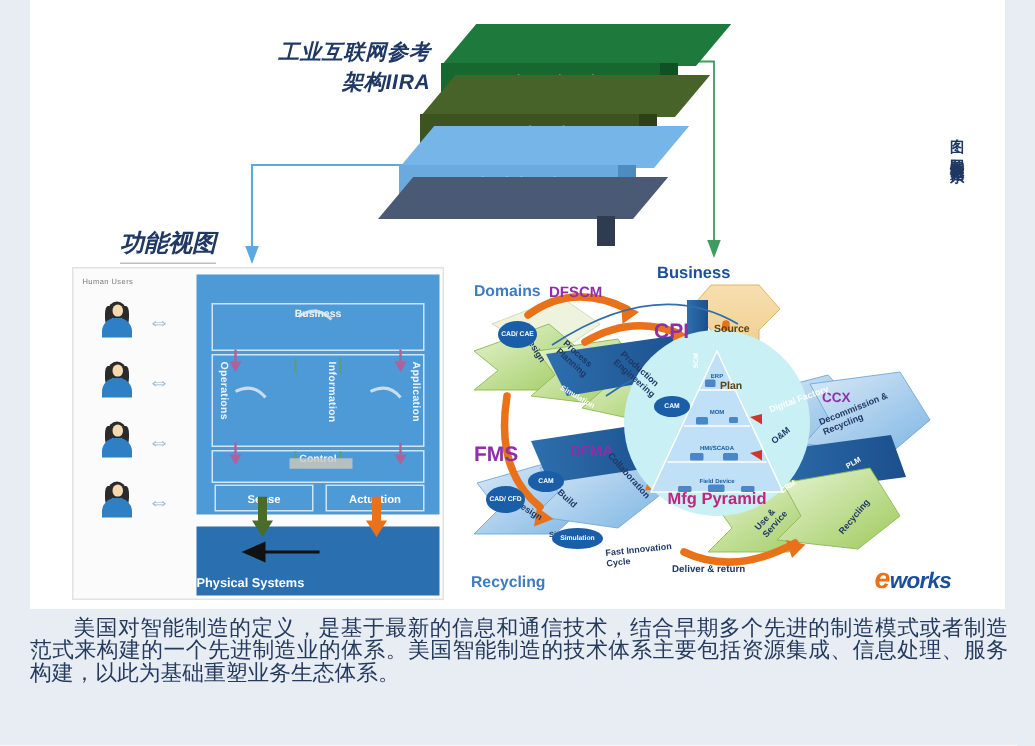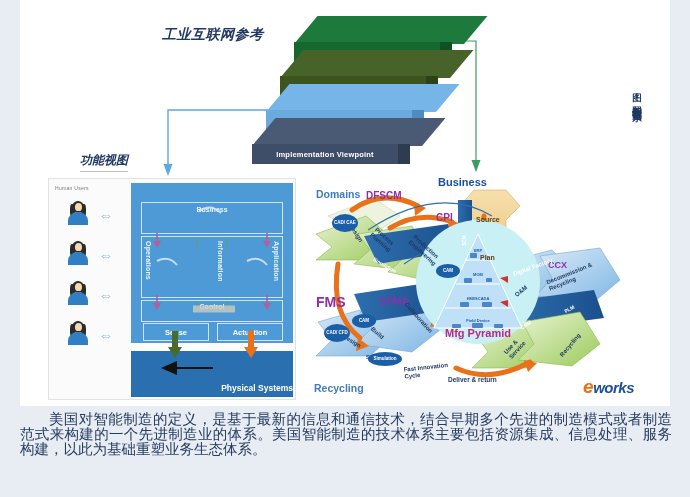--- a/index.html
+++ b/index.html
@@ -12,21 +12,21 @@
 
   
   #figure {
     position:absolute; left:20px; top:0; width:650px; height:406px;
     background:#ffffff; overflow:hidden;
   }
 
   
   #iira-title {
     position:absolute; left:142px; top:24px; width:125px;
-    text-align:left; font-style:italic; font-weight:bold;
+    text-align:right; font-style:italic; font-weight:bold;
     color:#1f3864; font-size:14px; line-height:20px;
     letter-spacing:.5px;
   }
   .stack { position:absolute; left:232px; top:16px; width:200px; height:150px; }
   .layer { position:absolute; width:170px; height:46px; }
   .layer .top {
     position:absolute; left:0; top:0; width:100%; height:28px;
     transform: skewX(-40deg); transform-origin: bottom left;
   }
   .layer .face {
@@ -56,21 +56,21 @@
   #L4 .top  { background:#4a5a75; }
   #L4 .face { background:#3f4e68; }
   #L4 .side { background:#2e3b50; }
 
   
   .conn { position:absolute; }
 
   
   .cap {
     position:absolute; font-style:italic; font-weight:bold;
-    color:#1f3864; font-size:12px; white-space:nowrap;
+    color:#1f3864; font-size:16px; white-space:nowrap;
     border-bottom:1.5px solid #bfbfbf; padding-bottom:2px;
   }
   #cap-left  { left:60px;  top:152px; }
   #cap-right { left:488px; top:152px; }
 
   
   #left-panel {
     position:absolute; left:28px; top:178px; width:248px; height:222px;
     background:#fbfbfb; border:1px solid #e2e2e2;
   }
@@ -134,21 +134,21 @@
     display:flex; align-items:center; justify-content:center;
   }
   #b-sense { left:12px; width:66px; }
   #b-act   { left:86px; width:66px; }
 
   #phys-box {
     position:absolute; left:82px; top:172px; width:162px; height:46px;
     background:#2a6fb0;
   }
   #phys-label {
-    position:absolute; bottom:4px; left:0; width:100%; text-align:right;
+    position:absolute; bottom:4px; left:0; width:100%; text-align:left;
     color:#ffffff; font-weight:bold; font-size:8.5px;
   }
   .arrow-dn { position:absolute; }
 
   
   #right-panel {
     position:absolute; left:288px; top:172px; width:330px; height:228px;
     background:#ffffff; overflow:hidden;
   }
   .eco-lbl { position:absolute; font-weight:bold; white-space:nowrap; }
@@ -193,20 +193,21 @@
 </style>
 </head>
 <body>
 
 <div id="page">
 
   <div id="figure">
 
     <div id="iira-title">
       <div>工业互联网参考</div>
+      <div>架构IIRA</div>
     </div>
 
     <svg class="conn" style="left:128px; top:100px;" width="124" height="80" viewBox="0 0 124 80">
       <path d="M124 10 L20 10 L20 66" fill="none" stroke="#5ba9e0" stroke-width="1.4"></path>
       <path d="M20 76 L15.5 64 L24.5 64 Z" fill="#5ba9e0"></path>
     </svg>
     <svg class="conn" style="left:396px; top:30px;" width="80" height="146" viewBox="0 0 80 146">
       <path d="M0 11 L60 11 L60 132" fill="none" stroke="#3f9b5f" stroke-width="1.2"></path>
       <path d="M60 142 L55.5 130 L64.5 130 Z" fill="#3f9b5f"></path>
     </svg>
@@ -223,21 +224,20 @@
         <div class="face">Usage Viewpoint</div>
       </div>
       <div class="layer" id="L3">
         <div class="top"></div>
         <div class="side"></div>
         <div class="face">Functional Viewpoint</div>
       </div>
       <div class="layer" id="L4">
         <div class="top"></div>
         <div class="side"></div>
-        <div class="face">Implementation Viewpoint</div>
       </div>
     </div>
 
     <div class="cap" id="cap-left">功能视图</div>
 
     <div id="left-panel">
       <div id="human-label">Human Users</div>
 
       <div class="person" style="left:18px; top:22px;">
         <div class="head"></div>
@@ -432,21 +432,21 @@
             <polygon points="84,82 92,80 92,87"></polygon>
           </g>
         </svg>
       </div>
       <div id="pyr-label">Mfg Pyramid</div>
 
       <div class="eco-lbl" style="left:130px; top:4px; color:#1b4f9c; font-size:11px;">Business</div>
       <div class="eco-lbl" style="left:8px; top:16px; color:#3e7cc2; font-size:10.5px;">Domains</div>
       <div class="eco-lbl" style="left:6px; top:210px; color:#3e7cc2; font-size:10.5px;">Recycling</div>
       <div class="eco-lbl" style="left:58px; top:18px; color:#8e2fa8; font-size:10px;">DFSCM</div>
-      <div class="eco-lbl" style="left:128px; top:40px; color:#8e2fa8; font-size:10px;">CPI</div>
+      <div class="eco-lbl" style="left:128px; top:40px; color:#8e2fa8; font-size:14px;">CPI</div>
       <div class="eco-lbl" style="left:8px; top:122px; color:#8e2fa8; font-size:14px;">FMS</div>
       <div class="eco-lbl" style="left:72px; top:124px; color:#8e2fa8; font-size:10px;">DFMA</div>
       <div class="eco-lbl" style="left:240px; top:88px; color:#8e2fa8; font-size:9px;">CCX</div>
 
       <div class="chev-txt" style="left:168px; top:44px; font-size:7px; color:#5a4012;">Source</div>
       <div class="chev-txt" style="left:172px; top:82px; font-size:7px; color:#5a4012;">Plan</div>
       <div class="chev-txt" style="left:151px; top:66px; font-size:4.5px; color:#ffffff; transform:rotate(-90deg);">SCM</div>
       <div class="chev-txt" style="left:38px; top:58px; transform:rotate(58deg);">Design</div>
       <div class="chev-txt" style="left:60px; top:66px; transform:rotate(42deg); width:40px; white-space:normal; line-height:7px;">Process Planning</div>
       <div class="chev-txt" style="left:98px; top:74px; transform:rotate(42deg); width:42px; white-space:normal; line-height:7px;">Production Engineering</div>

